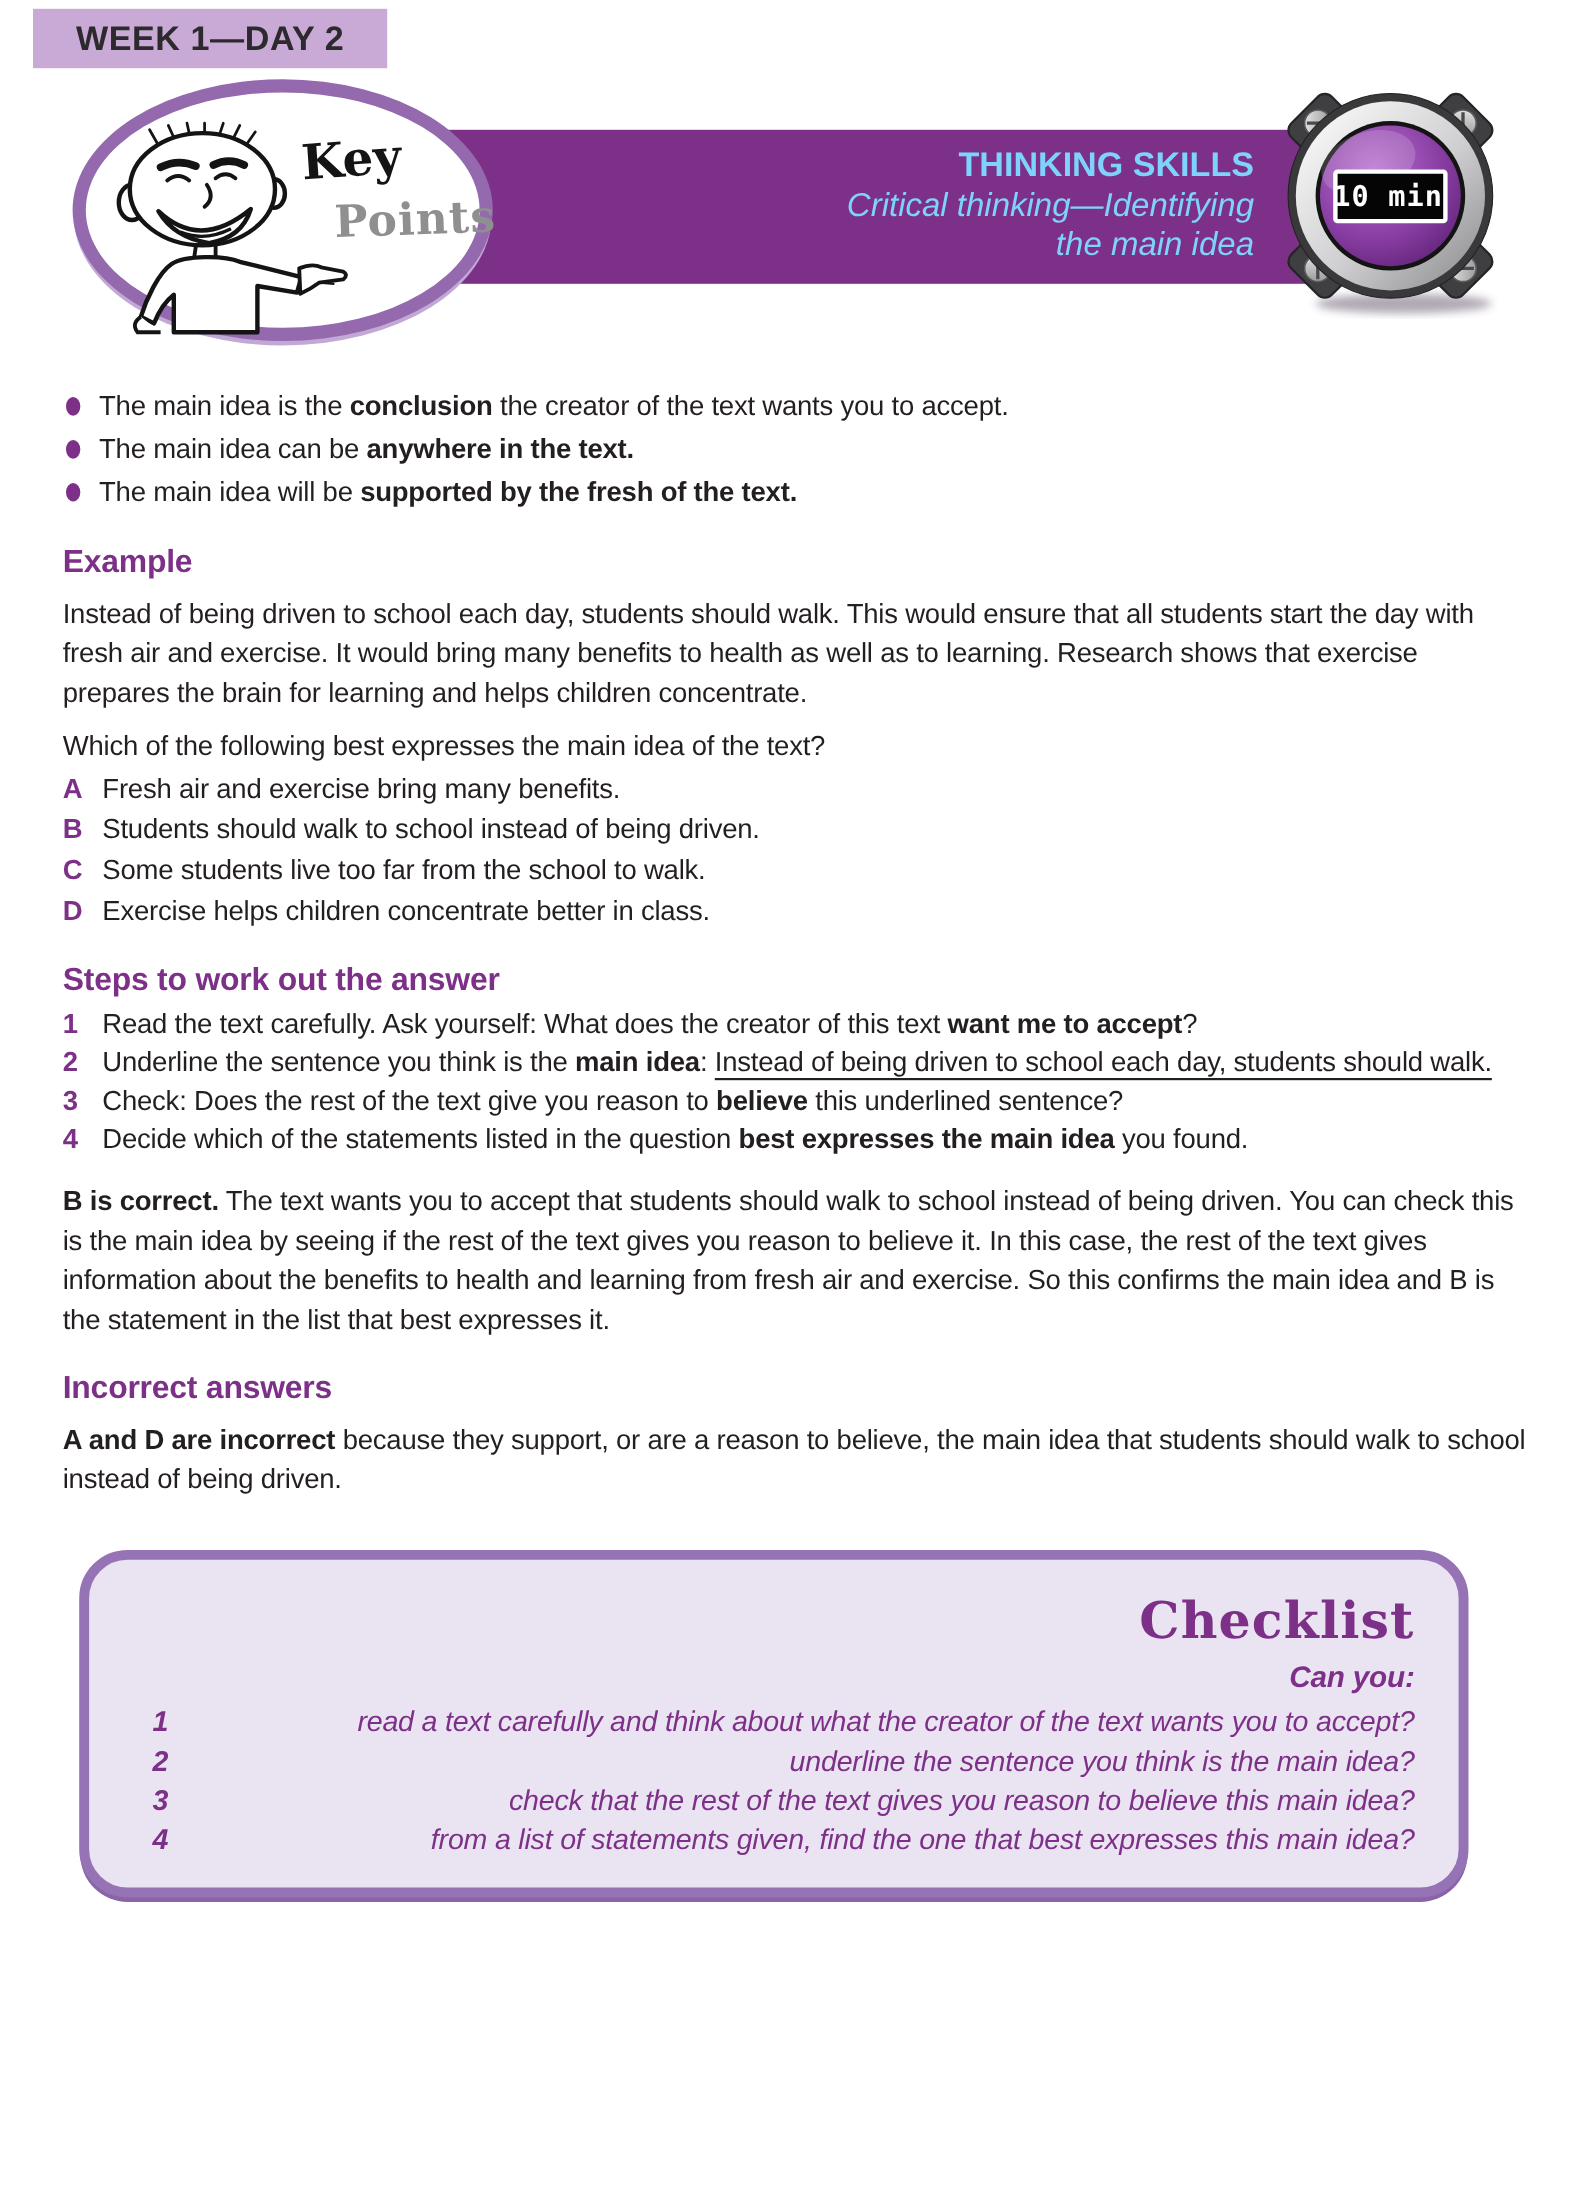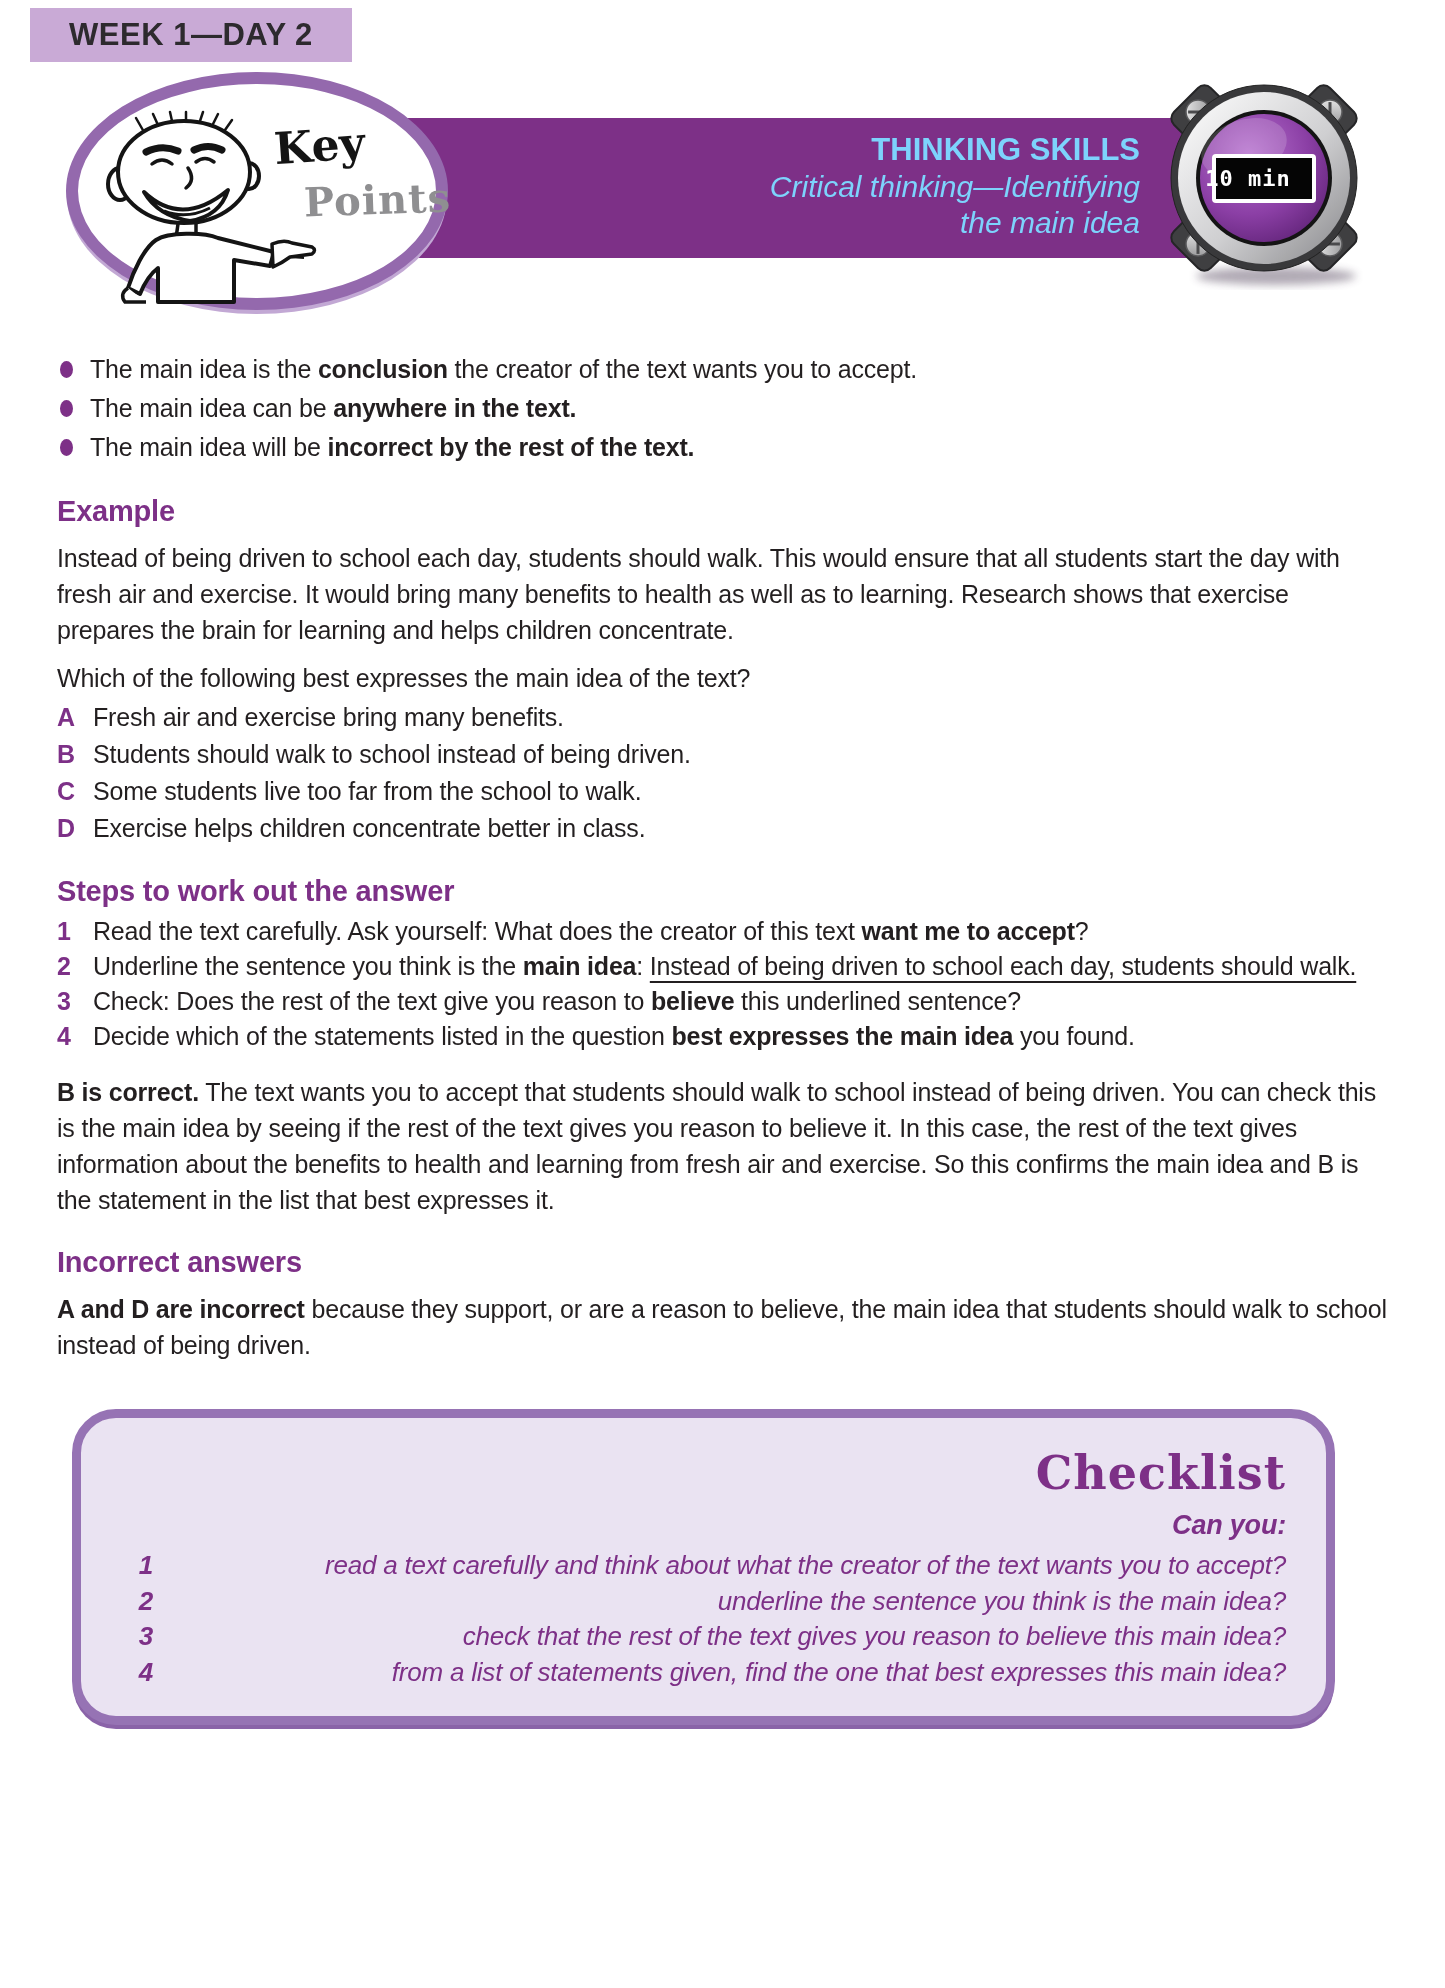--- a/index.html
+++ b/index.html
@@ -32,23 +32,23 @@
     font-weight:bold; font-size:44px; color:#141414; transform:rotate(-4deg);
   }
   .badge-word-points {
     position:absolute; left:226px; top:92px; font-family:"DejaVu Serif", serif;
     font-weight:bold; font-size:40px; color:#8f8f91; transform:rotate(-2deg); letter-spacing:1px;
   }
   .character-svg { position:absolute; left:28px; top:28px; width:215px; height:195px; overflow:visible; }
   .stopwatch { position:absolute; left:1152px; top:66px; width:224px; height:224px; z-index:3; }
   .stopwatch svg { position:absolute; left:0; top:0; }
   .timer-display {
-    position:absolute; left:46px; top:90px; width:100px; height:45px;
+    position:absolute; left:60px; top:90px; width:100px; height:45px;
     display:flex; align-items:center; justify-content:center;
-    font-family:"DejaVu Sans Mono", monospace; font-weight:bold; font-size:22px;
+    font-family:"DejaVu Sans Mono", monospace; font-weight:bold; font-size:26px;
     color:#ffffff; letter-spacing:1px; white-space:nowrap;
   }
   
   .main { padding:0 55px 0 57px; font-size:25px; letter-spacing:-0.2px; }
   .key-points { list-style:none; margin-top:10px; }
   .key-points li { display:flex; line-height:39px; }
   .dot { flex:none; width:13px; height:17px; border-radius:50%; background:#7d3087; margin:11px 17px 0 3px; }
   h2 { color:#7d3087; font-size:29px; font-weight:bold; margin-top:27px; line-height:34px; }
   p { line-height:36px; margin-top:12px; }
   .b { font-weight:bold; }
@@ -197,21 +197,21 @@
       <li>
         <span class="dot"></span>
         <span><span>The main idea is the </span><span class="b">conclusion</span><span> the creator of the text wants you to accept.</span></span>
       </li>
       <li>
         <span class="dot"></span>
         <span><span>The main idea can be </span><span class="b">anywhere in the text.</span></span>
       </li>
       <li>
         <span class="dot"></span>
-        <span><span>The main idea will be </span><span class="b">incorrect by the rest of the text.</span></span>
+        <span><span>The main idea will be </span><span class="b">supported by the fresh of the text.</span></span>
       </li>
     </ul>
 
     <h2>Example</h2>
     <p>Instead of being driven to school each day, students should walk. This would ensure that all students start the day with fresh air and exercise. It would bring many benefits to health as well as to learning. Research shows that exercise prepares the brain for learning and helps children concentrate.</p>
     <p>Which of the following best expresses the main idea of the text?</p>
 
     <div class="options">
       <div class="option-row">
         <span class="option-letter">A</span>

